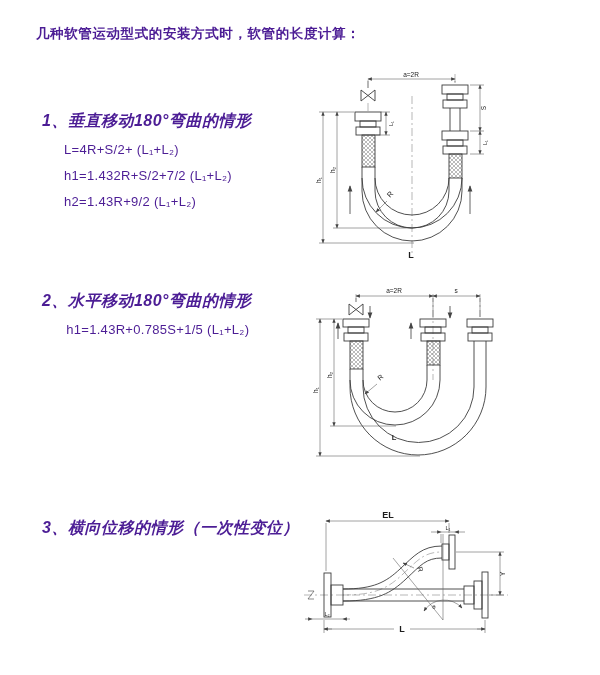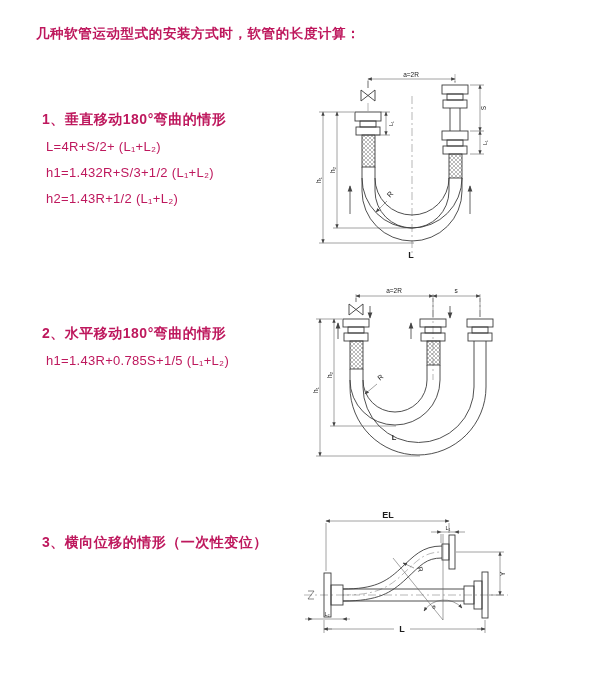--- a/index.html
+++ b/index.html
@@ -1,22 +1,22 @@
 <!DOCTYPE html>
 <html><head>
 <meta charset="utf-8">
 <style>
   html,body{margin:0;padding:0;background:#fff;}
   .page{position:relative;width:600px;height:675px;background:#fff;overflow:hidden;
-        font-family:"Liberation Sans","DejaVu Sans",sans-serif;color:#be185d;}
+        font-family:"Liberation Sans","DejaVu Sans",sans-serif;color:#4c1d95;}
   .title{position:absolute;left:36px;top:25px;font-size:13.5px;font-weight:600;letter-spacing:.6px;}
   .section{position:absolute;left:42px;}
-  .sec1{top:111px;} .sec2{top:325px;} .sec3{top:534px;}
-  .heading{font-size:14px;font-weight:600;letter-spacing:.5px;}
-  .formulas{margin-left:4px;margin-top:5px;}
+  .sec1{top:111px;} .sec2{top:291px;text-align:center;} .sec3{top:518px;}
+  .heading{font-size:16px;font-weight:600;letter-spacing:.5px;font-style:italic;}
+  .formulas{margin-left:22px;margin-top:5px;}
   .formula{font-size:13px;font-weight:500;letter-spacing:.3px;height:26px;line-height:26px;white-space:pre;}
   .diagram{position:absolute;}
   .d1{left:310px;top:66px;} .d2{left:308px;top:282px;} .d3{left:296px;top:508px;}
   svg{display:block;}
   svg text{font-family:"Liberation Sans","DejaVu Sans",sans-serif;fill:#1d1d1d;stroke:none;}
   .part{stroke:#3c3c3c;fill:none;stroke-width:0.9;}
   .dim{stroke:#555;fill:none;stroke-width:0.55;}
   .cl{stroke:#888;fill:none;stroke-width:0.6;stroke-dasharray:8 3 2 3;}
   .thin{stroke:#666;fill:none;stroke-width:0.6;}
   .mv{stroke:#3c3c3c;fill:none;stroke-width:0.8;}
@@ -39,22 +39,22 @@
       <marker id="as" orient="auto-start-reverse" markerWidth="8" markerHeight="8" refX="7" refY="3" viewBox="0 0 8 6">
         <path d="M0,0 L8,3 L0,6 Z" fill="#444"></path>
       </marker>
     </defs>
   </svg>
 
   <div class="section sec1">
     <div class="heading">1、垂直移动180°弯曲的情形</div>
     <div class="formulas">
       <div class="formula">L=4R+S/2+ (L₁+L₂)</div>
-      <div class="formula">h1=1.432R+S/3+1/2 (L₁+L₂)</div>
-      <div class="formula">h2=1.43R+1/2 (L₁+L₂)</div>
+      <div class="formula">h1=1.432R+S/2+7/2 (L₁+L₂)</div>
+      <div class="formula">h2=1.43R+9/2 (L₁+L₂)</div>
     </div>
   </div>
 
   <div class="diagram d1">
     <svg width="280" height="198" viewBox="0 0 280 198">
 
       <g class="cl">
         <path d="M102,30 V190"></path>
           <path d="M58,14 V22 M58,37 V45"></path>
           <path d="M145,8 V18"></path>

